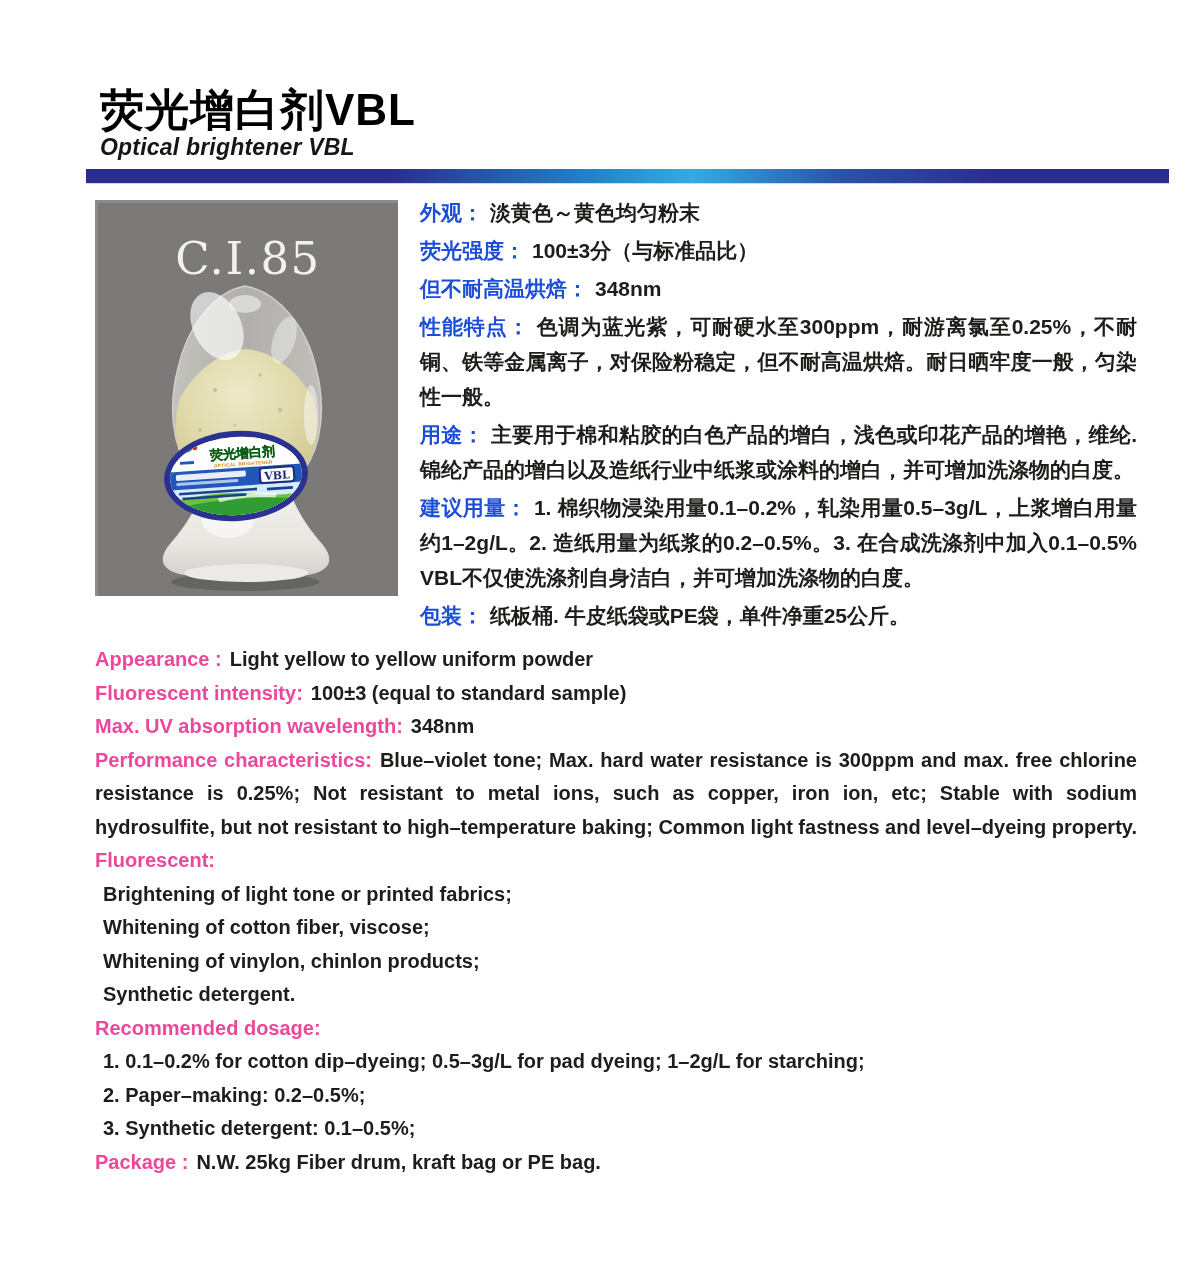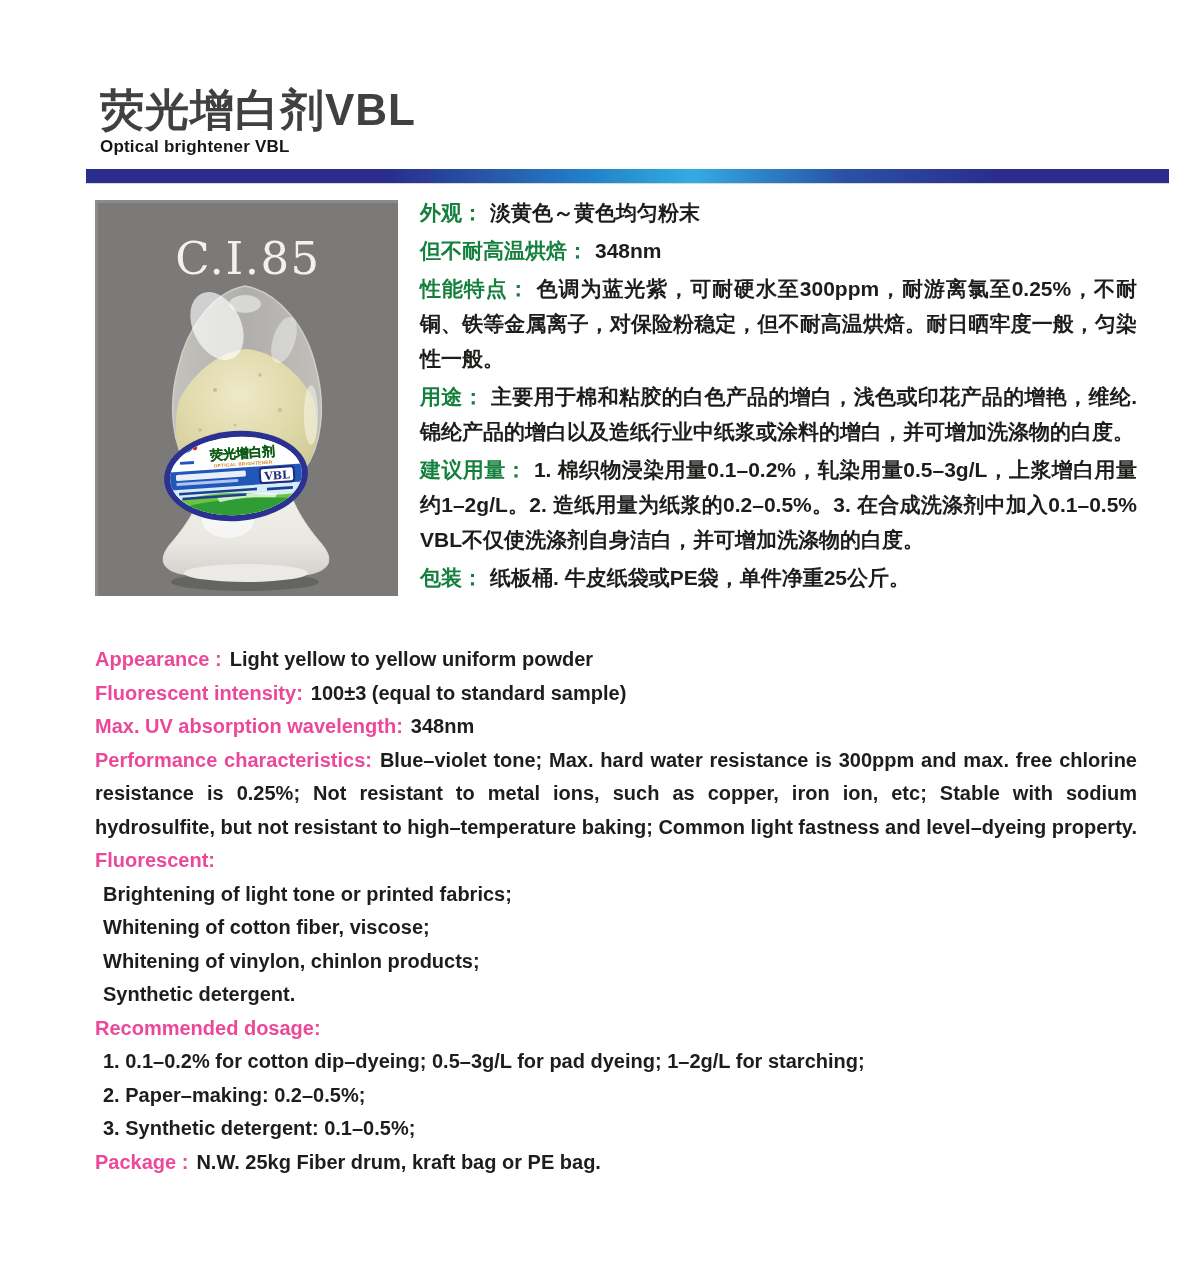--- a/index.html
+++ b/index.html
@@ -7,45 +7,45 @@
   body {
     width:1200px; height:1279px; position:relative;
     background:#ffffff;
     font-family:"Liberation Sans", sans-serif;
     overflow:hidden;
   }
 
   
   .header { position:absolute; left:100px; top:86px; }
   .title-zh {
-    font-size:44px; font-weight:bold; color:#404040;
+    font-size:44px; font-weight:bold; color:#000000;
     letter-spacing:1px; line-height:48px; margin:0;
   }
   .title-en {
-    font-size:17px; font-weight:bold; color:#161616;
-    line-height:26px; margin:0; letter-spacing:0.2px;
+    font-size:23px; font-weight:bold; color:#161616;
+    line-height:26px; margin:0; letter-spacing:0.2px;font-style:italic;
   }
   .divider {
     position:absolute; left:86px; top:169px; width:1083px; height:15px;
     background:linear-gradient(90deg,
       #2b2d8e 0%, #2b2d8e 28%, #2180c6 46%, #33ace2 56%,
       #2a51a8 70%, #2b2d8e 84%, #2b2d8e 100%);
     border-bottom:1px solid #d8d8d8;
   }
 
   
   .photo-box { position:absolute; left:95px; top:200px; width:303px; height:396px; }
   .specs-zh {
     position:absolute; left:420px; top:195px; width:717px;
   }
   .specs-zh p {
     font-size:21px; font-weight:bold; line-height:35px;
     margin:0 0 3px 0; color:#1d1d1b; text-align:justify;
   }
-  .specs-zh .lbl { color:#15803d; padding-right:7px; }
+  .specs-zh .lbl { color:#1d4ed8; padding-right:7px; }
 
   
   .specs-en {
     position:absolute; left:95px; top:643px; width:1042px;
   }
   .specs-en p {
     font-size:20px; font-weight:bold; line-height:33.5px;
     margin:0; color:#1d1d1b; text-align:justify;
   }
   .specs-en .lbl { color:#ec4899; padding-right:8px; }
@@ -142,20 +142,21 @@
 
         <text x="8" y="-18" text-anchor="middle" font-size="13" font-weight="bold" fill="#157a1e" stroke="#0d5a14" stroke-width="0.3">荧光增白剂</text>
         <text x="8" y="-10" text-anchor="middle" font-size="4.6" font-weight="bold" letter-spacing="0.4" fill="#cf7c1a">OPTICAL BRIGHTENER</text>
       </g>
     </g>
   </svg>
 </div>
 
 <div class="specs-zh">
   <p><span class="lbl">外观：</span><span>淡黄色～黄色均匀粉末</span></p>
+  <p><span class="lbl">荧光强度：</span><span>100±3分（与标准品比）</span></p>
   <p><span class="lbl">但不耐高温烘焙：</span><span>348nm</span></p>
   <p><span class="lbl">性能特点：</span><span>色调为蓝光紫，可耐硬水至300ppm，耐游离氯至0.25%，不耐铜、铁等金属离子，对保险粉稳定，但不耐高温烘焙。耐日晒牢度一般，匀染性一般。</span></p>
   <p><span class="lbl">用途：</span><span>主要用于棉和粘胶的白色产品的增白，浅色或印花产品的增艳，维纶. 锦纶产品的增白以及造纸行业中纸浆或涂料的增白，并可增加洗涤物的白度。</span></p>
   <p><span class="lbl">建议用量：</span><span>1. 棉织物浸染用量0.1–0.2%，轧染用量0.5–3g/L，上浆增白用量约1–2g/L。2. 造纸用量为纸浆的0.2–0.5%。3. 在合成洗涤剂中加入0.1–0.5% VBL不仅使洗涤剂自身洁白，并可增加洗涤物的白度。</span></p>
   <p><span class="lbl">包装：</span><span>纸板桶. 牛皮纸袋或PE袋，单件净重25公斤。</span></p>
 </div>
 
 <div class="specs-en">
   <p><span class="lbl">Appearance :</span><span>Light yellow to yellow uniform powder</span></p>
   <p><span class="lbl">Fluorescent intensity:</span><span>100±3 (equal to standard sample)</span></p>

